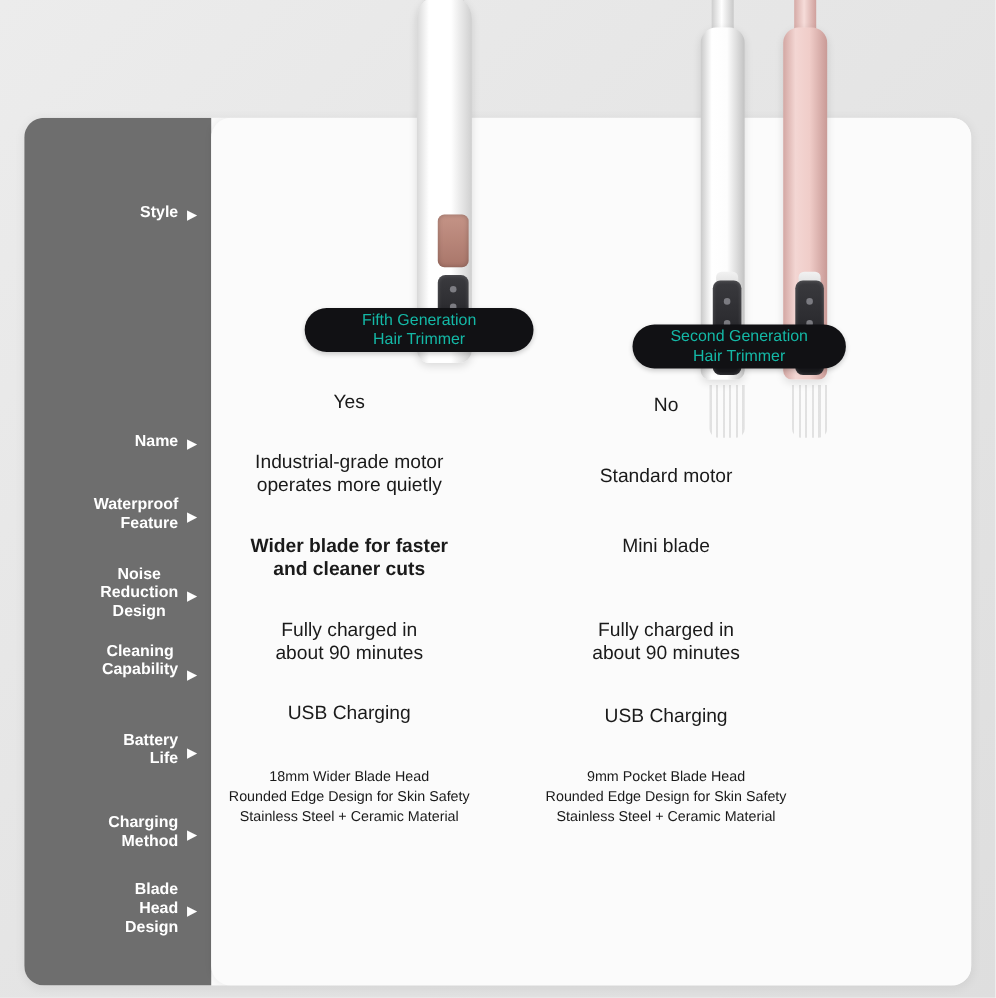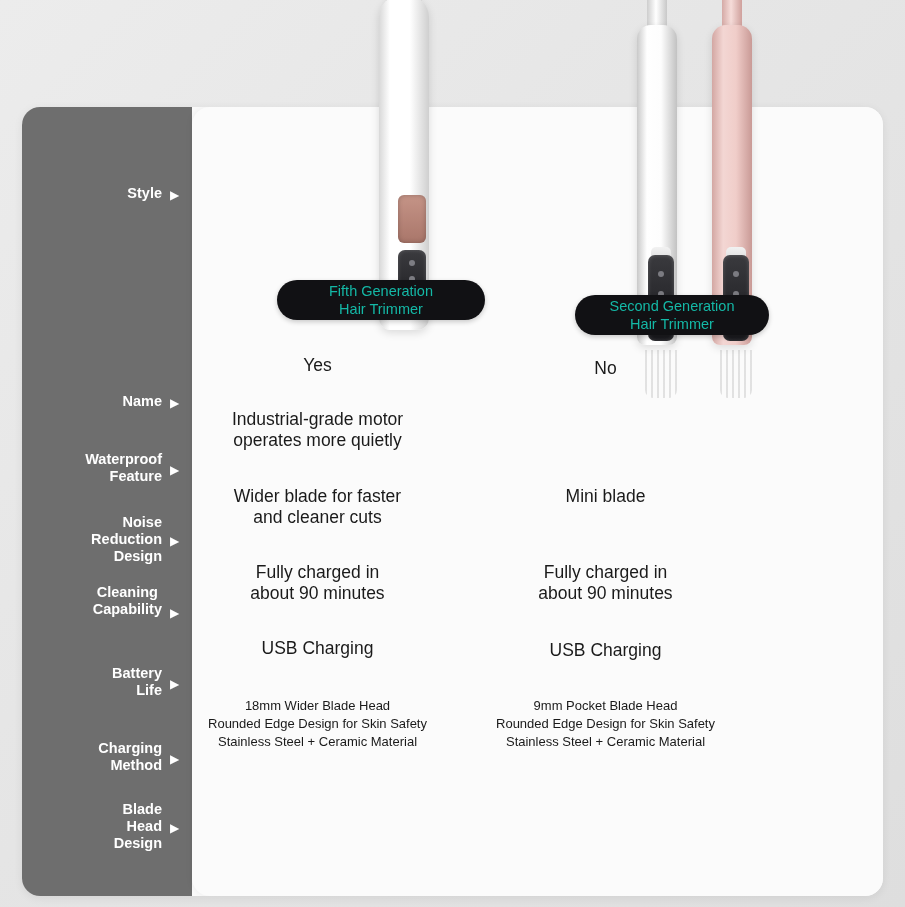--- a/index.html
+++ b/index.html
@@ -256,21 +256,21 @@
       <div class="row-label" style="top:78px;">Style</div>
       <div class="row-arrow" style="left:148px; top:82px;">▶</div>
 
       <div class="row-label" style="top:286px;">Name</div>
       <div class="row-arrow" style="left:148px; top:290px;">▶</div>
 
       <div class="row-label" style="top:344px;">Waterproof
 Feature</div>
       <div class="row-arrow" style="left:148px; top:357px;">▶</div>
 
-      <div class="row-label" style="top:407px;">Noise
+      <div class="row-label" style="top:407px;text-align:center;">Noise
 Reduction
 Design</div>
       <div class="row-arrow" style="left:148px; top:428px;">▶</div>
 
       <div class="row-label" style="top:477px;text-align:center;">Cleaning
 Capability</div>
       <div class="row-arrow" style="left:148px; top:500px;">▶</div>
 
       <div class="row-label" style="top:558px;">Battery
 Life</div>
@@ -332,30 +332,31 @@
   </div>
 
   <div class="pill pill-a">Fifth Generation
 Hair Trimmer</div>
   <div class="pill pill-b">Second Generation
 Hair Trimmer</div>
 
   <div class="cell big col-a" style="top:409px;">Industrial-grade motor
 operates more quietly</div>
   <div class="cell big col-a" style="top:355px;">Yes</div>
-  <div class="cell big col-a" style="top:486px;">Wider blade for faster
+  <div class="cell big col-a" style="top:486px;font-weight:bold;">Wider blade for faster
 and cleaner cuts</div>
   <div class="cell big col-a" style="top:562px;">Fully charged in
 about 90 minutes</div>
   <div class="cell big col-a" style="top:638px;">USB Charging</div>
   <div class="cell small col-a" style="top:697px;">18mm Wider Blade Head
 Rounded Edge Design for Skin Safety
 Stainless Steel + Ceramic Material</div>
 
   <div class="cell big col-b" style="top:358px;">No</div>
+  <div class="cell big col-b" style="top:422px;">Standard motor</div>
   <div class="cell big col-b" style="top:486px;">Mini blade</div>
   <div class="cell big col-b" style="top:562px;">Fully charged in
 about 90 minutes</div>
   <div class="cell big col-b" style="top:640px;">USB Charging</div>
   <div class="cell small col-b" style="top:697px;">9mm Pocket Blade Head
 Rounded Edge Design for Skin Safety
 Stainless Steel + Ceramic Material</div>
 
 </div>
 

